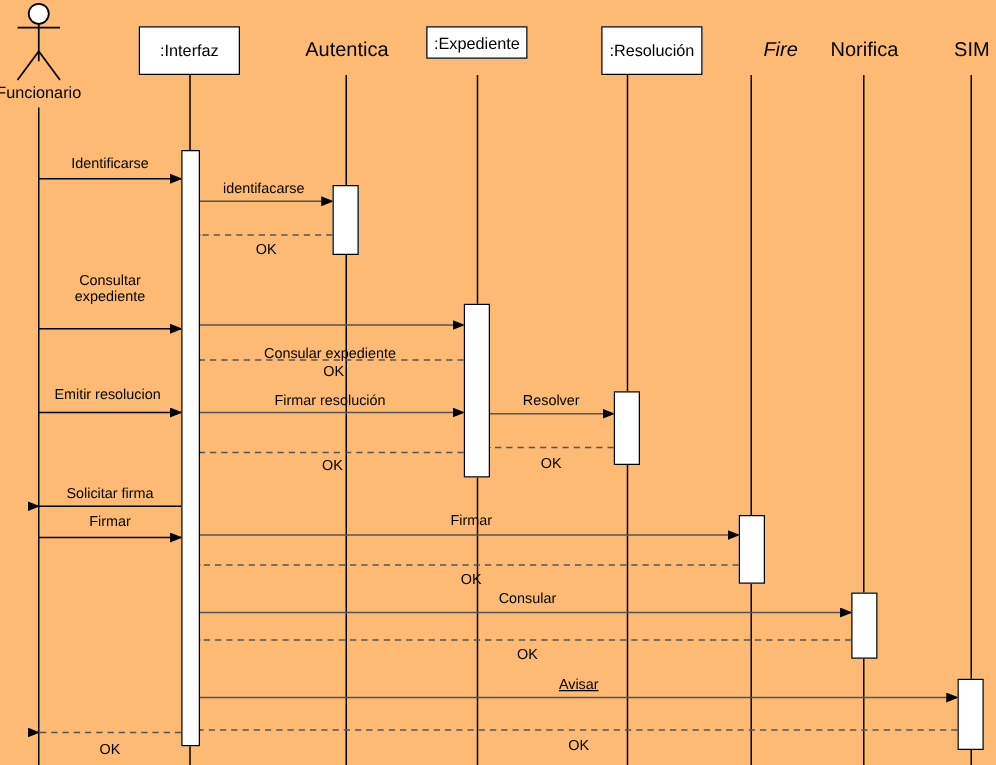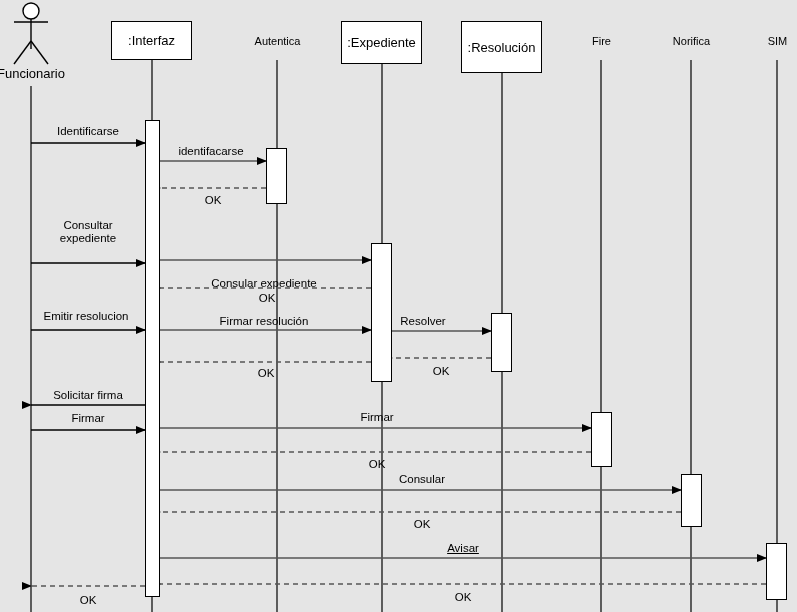--- a/index.html
+++ b/index.html
@@ -4,21 +4,21 @@
 <style>
   html, body {
     margin: 0;
     padding: 0;
     background: #ffffff;
   }
   #diagram-root {
     position: relative;
     width: 797px;
     height: 612px;
-    background: #e5e5e5;
+    background: #fdba74;
     font-family: "Liberation Sans", sans-serif;
     overflow: hidden;
   }
   #diagram-svg {
     position: absolute;
     left: 0;
     top: 0;
   }
   .lifeline-head-box {
     position: absolute;
@@ -31,21 +31,21 @@
     font-size: 13px;
     color: #000000;
     white-space: nowrap;
   }
   .lifeline-head-plain {
     position: absolute;
     box-sizing: border-box;
     display: flex;
     align-items: center;
     justify-content: center;
-    font-size: 11px;
+    font-size: 16px;
     color: #000000;
     white-space: nowrap;
     background: transparent;
   }
   .actor-label {
     position: absolute;
     font-size: 13px;
     color: #000000;
     white-space: nowrap;
     text-align: center;
@@ -128,27 +128,27 @@
       </g>
   </svg>
 
   <div id="heads-layer">
       <div class="lifeline-head-box" style="left: 111px; top: 21px; width: 81px; height: 39px;">
         <span>:Interfaz</span>
       </div>
       <div class="lifeline-head-plain" style="left: 239px; top: 21px; width: 77px; height: 39px;">
         <span>Autentica</span>
       </div>
-      <div class="lifeline-head-box" style="left: 341px; top: 21px; width: 81px; height: 43px;">
+      <div class="lifeline-head-box" style="left: 341px; top: 21px; width: 81px; height: 26px;">
         <span>:Expediente</span>
       </div>
-      <div class="lifeline-head-box" style="left: 461px; top: 21px; width: 81px; height: 52px;">
+      <div class="lifeline-head-box" style="left: 481px; top: 21px; width: 81px; height: 39px;">
         <span>:Resolución</span>
       </div>
-      <div class="lifeline-head-plain" style="left: 573px; top: 21px; width: 57px; height: 39px;">
+      <div class="lifeline-head-plain" style="left: 596px; top: 21px; width: 57px; height: 39px; font-style: italic;">
         <span>Fire</span>
       </div>
       <div class="lifeline-head-plain" style="left: 653px; top: 21px; width: 77px; height: 39px;">
         <span>Norifica</span>
       </div>
       <div class="lifeline-head-plain" style="left: 750px; top: 21px; width: 55px; height: 39px;">
         <span>SIM</span>
       </div>
     </div>
   <div id="activations-layer">
@@ -163,21 +163,21 @@
   <div id="labels-layer">
       <div class="msg-label" style="left: -12px; top: 125px; width: 200px;">Identificarse</div>
       <div class="msg-label" style="left: 111px; top: 145px; width: 200px;">identifacarse</div>
       <div class="msg-label" style="left: 113px; top: 194px; width: 200px;">OK</div>
       <div class="msg-label" style="left: -12px; top: 219px; width: 200px;">Consultar
 expediente</div>
       <div class="msg-label" style="left: 164px; top: 245px; width: 200px; margin-top: 32px;">Consular expediente</div>
       <div class="msg-label" style="left: 167px; top: 292px; width: 200px;">OK</div>
       <div class="msg-label" style="left: -14px; top: 310px; width: 200px;">Emitir resolucion</div>
       <div class="msg-label" style="left: 164px; top: 315px; width: 200px;">Firmar resolución</div>
-      <div class="msg-label" style="left: 323px; top: 315px; width: 200px;">Resolver</div>
+      <div class="msg-label" style="left: 341px; top: 315px; width: 200px;">Resolver</div>
       <div class="msg-label" style="left: 341px; top: 365px; width: 200px;">OK</div>
       <div class="msg-label" style="left: 166px; top: 367px; width: 200px;">OK</div>
       <div class="msg-label" style="left: -12px; top: 389px; width: 200px;">Solicitar firma</div>
       <div class="msg-label" style="left: -12px; top: 412px; width: 200px;">Firmar</div>
       <div class="msg-label" style="left: 277px; top: 411px; width: 200px;">Firmar</div>
       <div class="msg-label" style="left: 277px; top: 458px; width: 200px;">OK</div>
       <div class="msg-label" style="left: 322px; top: 473px; width: 200px;">Consular</div>
       <div class="msg-label" style="left: 322px; top: 518px; width: 200px;">OK</div>
       <div class="msg-label" style="left: 363px; top: 542px; width: 200px; text-decoration: underline;">Avisar</div>
       <div class="msg-label" style="left: 363px; top: 591px; width: 200px;">OK</div>

